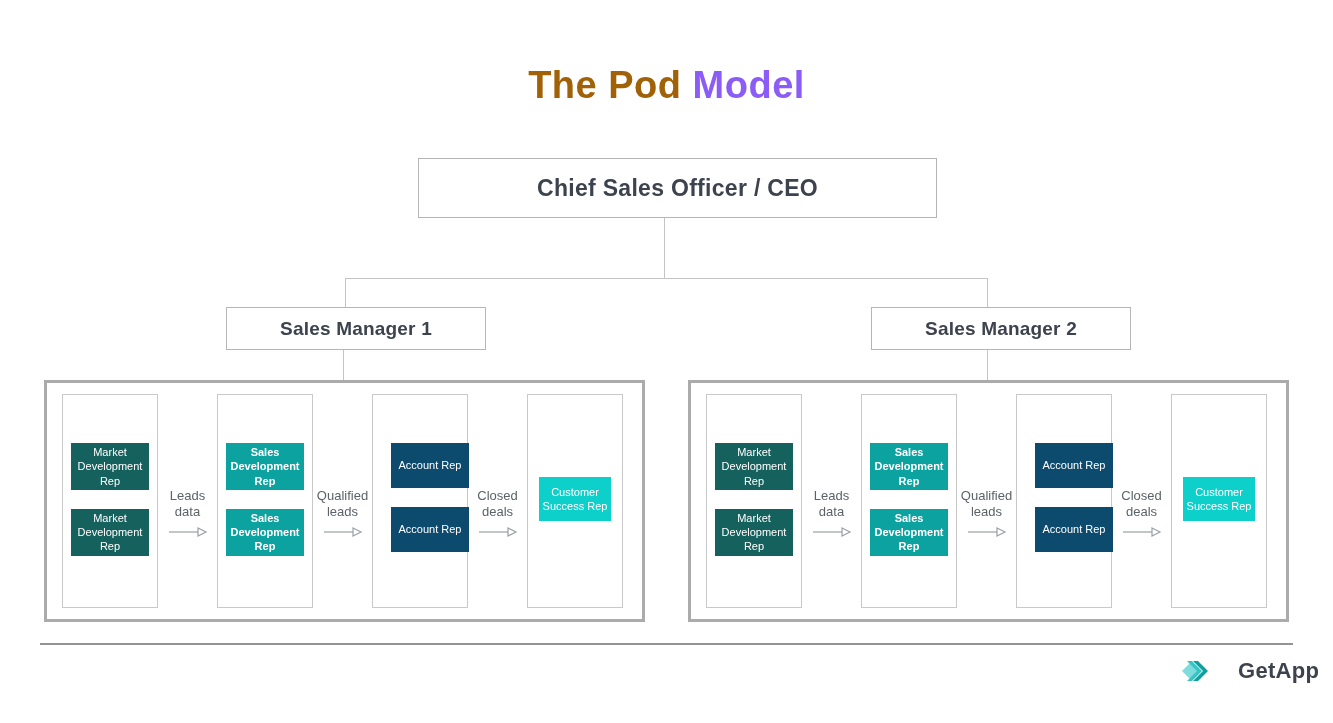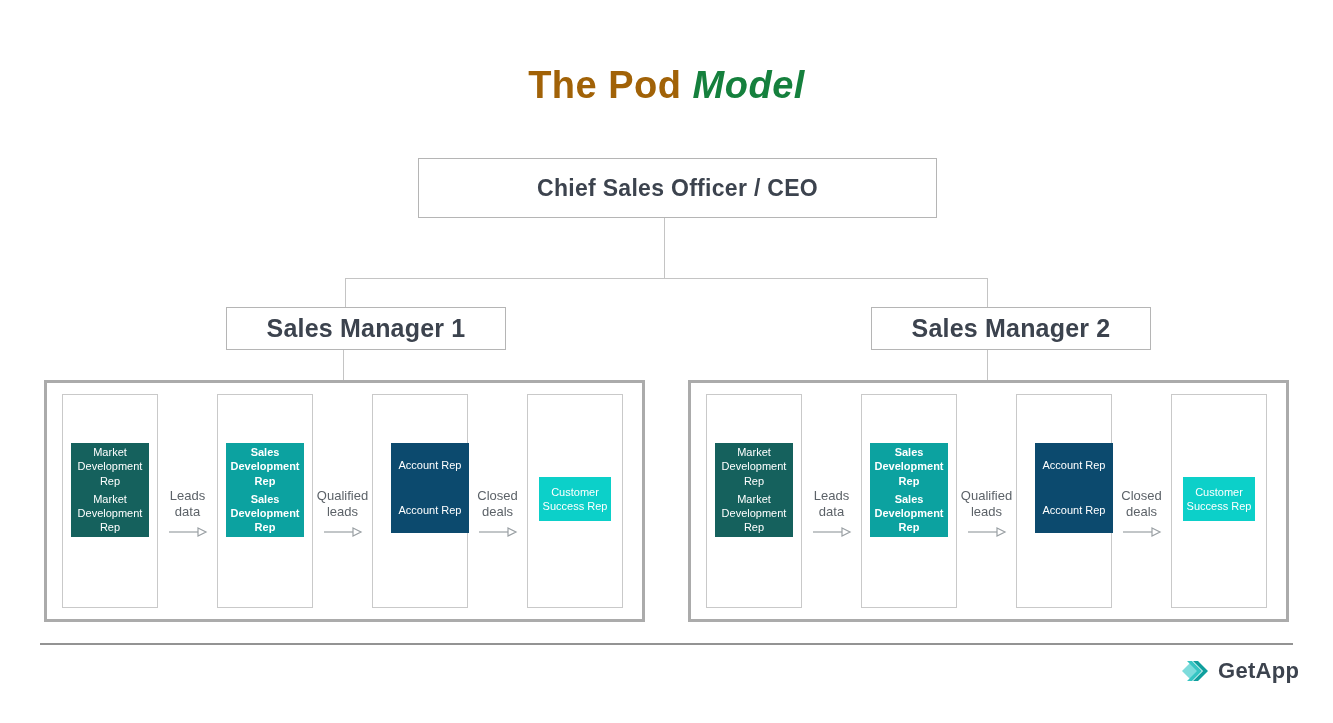--- a/index.html
+++ b/index.html
@@ -7,46 +7,46 @@
   .canvas {
     position:relative; width:1333px; height:723px; background:#ffffff;
     font-family:"Liberation Sans", sans-serif; overflow:hidden;
   }
   
   .title {
     position:absolute; top:64px; left:0; width:100%;
     text-align:center; font-size:38px; font-weight:bold; letter-spacing:.5px;
   }
   .title .teal { color:#a16207; }
-  .title .dark { color:#15803d; margin-left:11px;font-style:italic; }
+  .title .dark { color:#8b5cf6; margin-left:11px; }
 
   
   .org-box {
     position:absolute; background:#fff; border:1px solid #b5b5b5;
     display:flex; align-items:center; justify-content:center;
     color:#3c434e; font-weight:bold;margin-left:13px;
   }
   .cso  { left:405px; top:158px; width:519px; height:60px; font-size:23px; letter-spacing:.3px; }
-  .mgr  { top:307px; width:280px; height:43px; font-size:25px; letter-spacing:.2px; }
+  .mgr  { top:307px; width:260px; height:43px; font-size:19px; letter-spacing:.2px; }
   .mgr1 { left:213px; } .mgr2 { left:858px; }
 
   
   .cline { position:absolute; background:#c4c4c4; }
 
   
   .pod {
     position:absolute; top:380px; width:601px; height:242px;
     border:3px solid #ababab; background:#fff;
     display:flex; padding:11px 0 0 15px;
   }
   .pod1 { left:44px; } .pod2 { left:688px; }
   .pod-col {
     width:96px; height:214px; border:1px solid #c9c9c9; background:#fff;
     display:flex; flex-direction:column; align-items:center;
-    padding-top:48px; flex:none;
+    padding-top:48px; gap:19px; flex:none;
   }
   .pod-col.last { padding-top:82px; }
   .rep {
     width:78px; min-height:45px; padding:2px;
     display:flex; align-items:center; justify-content:center;
     color:#ffffff; font-size:11px; line-height:1.3; text-align:center;
   }
   .mdr { background:#15615d; }
   .sdr { background:#0ca2a0;font-weight:bold; }
   .ar  { background:#0c4a6e;margin-left:20px; }
@@ -54,21 +54,21 @@
 
   .flow {
     width:59px; flex:none; display:flex; flex-direction:column; align-items:center;
     padding-top:94px; color:#5c6268; font-size:13px; line-height:1.25; text-align:center;
   }
   .flow .fl { display:block; }
   .flow svg { margin-top:5px; }
 
   
   .sep { position:absolute; left:40px; top:643px; width:1253px; height:2px; background:#939393; }
-  .logo { position:absolute; left:1182px; top:658px; display:flex; align-items:center; gap:2px; }
+  .logo { position:absolute; left:1182px; top:658px; display:flex; align-items:center; gap:22px; }
   .logo-text { font-size:22px; font-weight:bold; color:#3c434e; letter-spacing:.3px; }
 </style>
 </head>
 <body>
 
 <div class="canvas">
 
   <div class="title">
     <span class="teal">The Pod</span><span class="dark">Model</span>
   </div>

